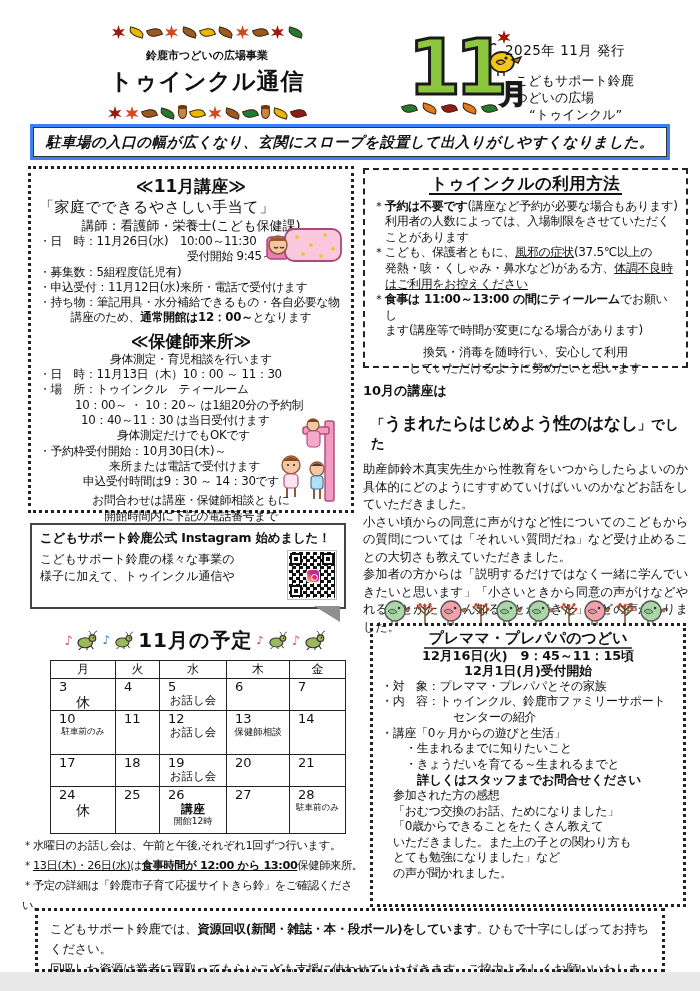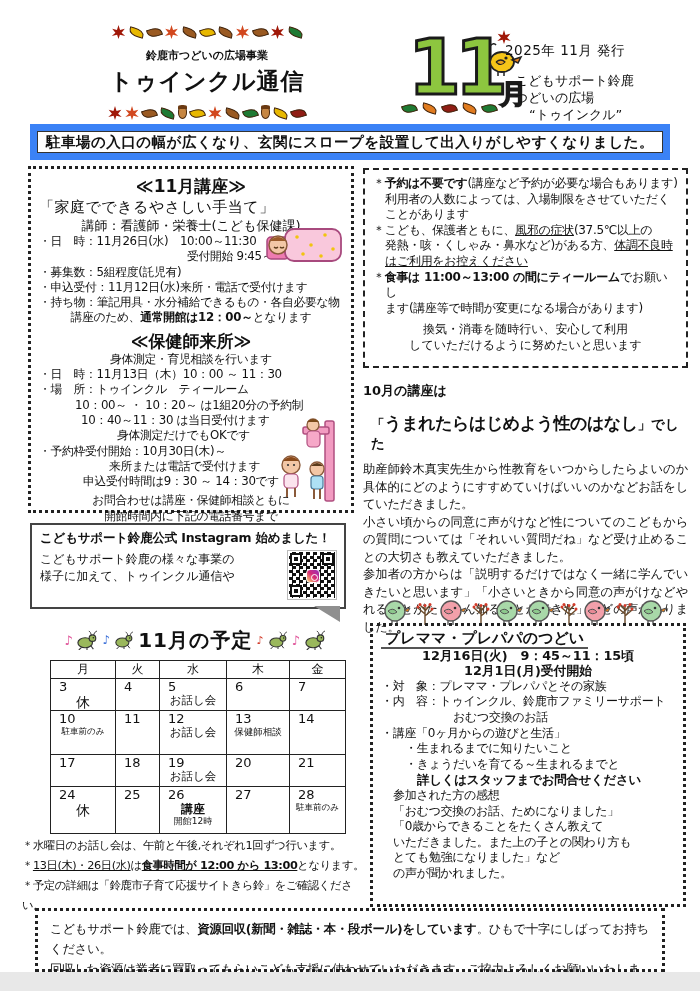--- a/index.html
+++ b/index.html
@@ -25,21 +25,21 @@
   .mast-title { text-align:center; font-size:23px; font-weight:bold; letter-spacing:1px; margin-top:3px; }
   .bignum { left:408px; top:30px; font-size:76px; line-height:76px; font-weight:bold; color:#8dc63f;
     -webkit-text-stroke:3px #1a1a1a; letter-spacing:-6px; }
   .month-kanji { left:500px; top:76px; font-size:27px; font-weight:bold; color:#f7941d; -webkit-text-stroke:1.5px #1a1a1a; }
   .under-leaves { left:402px; top:104px; display:flex; gap:5px; }
   .issue-line { left:505px; top:42px; width:180px; font-size:13.5px; letter-spacing:.5px; }
   .org-block { left:515px; top:72px; width:180px; font-size:13px; line-height:17px; }
   .org3 { padding-left:14px; }
 
   
-  .banner-outer { left:30px; top:124px; width:640px; height:36px; border:7px solid #3b82f6; padding:0; }
+  .banner-outer { left:30px; top:124px; width:640px; height:36px; border:3px solid #3b82f6; padding:0;font-style:italic; }
   .banner-inner { border:1px solid #333; width:100%; height:100%; display:flex; align-items:center; justify-content:center;
     font-size:14.5px; font-weight:bold; letter-spacing:.5px; }
 
   
   .lecture-box { left:28px; top:166px; width:326px; height:347px; border:3px dotted #222; padding:6px 8px; font-size:11.8px; line-height:15.3px; }
   .lec-heading { text-align:center; font-size:17px; font-weight:bold; line-height:22px; }
   .lec-title { text-align:left; font-size:15px; line-height:20px; letter-spacing:.5px; }
   .lec-instr { text-align:center; font-size:13px; line-height:17px; }
   .lec-line { letter-spacing:-.3px; }
   .indent150 { margin-left:148px; }
@@ -96,21 +96,21 @@
   .oct-intro { font-size:13px; font-weight:bold; }
   .oct-title { font-size:13.5px; font-weight:bold; padding-left:8px; margin-top:12px; }
   .oct-title .big { font-size:17px; letter-spacing:-.5px; }
   .oct-body { margin-top:8px; font-size:12.3px; line-height:17.5px; letter-spacing:-.3px; text-align:justify; }
 
   
   .birds-row { left:358px; top:592px; width:334px; height:34px; display:flex; align-items:flex-end; justify-content:center; gap:2px; }
 
   
   .premama-box { left:370px; top:623px; width:316px; height:284px; border:3px dotted #222; padding:5px 8px; font-size:12px; line-height:15.6px; }
-  .pm-title { text-align:left; }
+  .pm-title { text-align:center; }
   .pm-title span { font-size:15px; font-weight:bold; border-bottom:2px solid #555; padding:0 4px; }
   .pm-date { text-align:center; font-weight:bold; font-size:12.8px; }
   .pm-l { letter-spacing:-.3px; }
   .pm-ind72 { margin-left:72px; } .pm-ind24 { margin-left:24px; } .pm-ind36 { margin-left:36px; } .pm-ind12 { margin-left:12px; }
   .pm-bold-c { font-weight:bold; margin-left:36px; font-size:12.5px; }
 
   
   .bottom-box { left:35px; top:908px; width:630px; height:64px; border:3px dotted #222; padding:8px 12px; font-size:12.3px; line-height:20px; letter-spacing:-.2px; }
 
   svg { display:block; }
@@ -384,25 +384,26 @@
       <td>
             <div class="day">28</div>
             <div class="note n-sm">駐車前のみ</div>
           </td>
     </tr>
   </tbody>
     </table>
 
   <div class="abs footnotes">
     <div>＊水曜日のお話し会は、午前と午後,それぞれ1回ずつ行います。</div>
-    <div><span>＊</span><span class="seg-u">13日(木)・26日(水)</span><span>は</span><span class="seg-b seg-u">食事時間が 12:00 から 13:00</span><span>となります。</span></div>
+    <div><span>＊</span><span class="seg-u">13日(木)・26日(水)</span><span>は</span><span class="seg-b seg-u">食事時間が 12:00 から 13:00</span><span>保健師来所。</span></div>
     <div>＊予定の詳細は「鈴鹿市子育て応援サイトきら鈴」をご確認ください。</div>
   </div>
 
   <div class="abs usage-box">
+    <div class="usage-title"><span>トゥインクルの利用方法</span></div>
     <div class="usage-item"><span>＊</span><span class="seg-b">予約は不要です</span><span>(講座など予約が必要な場合もあります)
 利用者の人数によっては、入場制限をさせていただく
 ことがあります</span></div>
     <div class="usage-item"><span>＊こども、保護者ともに、</span><span class="seg-u">風邪の症状</span><span>(37.5℃以上の
 発熱・咳・くしゃみ・鼻水など)がある方、</span><span class="seg-u">体調不良時</span><span>
 </span><span class="seg-u">はご利用をお控えください</span></div>
     <div class="usage-item"><span>＊</span><span class="seg-b">食事は 11:00～13:00 の間にティールーム</span><span>でお願いし
 ます(講座等で時間が変更になる場合があります)</span></div>
     <div class="usage-note">換気・消毒を随時行い、安心して利用
 していただけるように努めたいと思います</div>
@@ -502,21 +503,21 @@
         <line x1="15" y1="23" x2="15" y2="27" stroke="#555" stroke-width="1.4"></line>
       </svg>
   </div>
 
   <div class="abs premama-box">
     <div class="pm-title"><span>プレママ・プレパパのつどい</span></div>
     <div class="pm-date">12月16日(火)　9：45～11：15頃</div>
     <div class="pm-date">12月1日(月)受付開始</div>
     <div class="pm-l">・対　象：プレママ・プレパパとその家族</div>
     <div class="pm-l">・内　容：トゥインクル、鈴鹿市ファミリーサポート</div>
-    <div class="pm-l pm-ind72">おむつ交換のお話</div>
+    <div class="pm-l pm-ind72">センターの紹介</div>
     <div class="pm-l">・講座「0ヶ月からの遊びと生活」</div>
     <div class="pm-l pm-ind24">・生まれるまでに知りたいこと</div>
     <div class="pm-l pm-ind24">・きょうだいを育てる～生まれるまでと</div>
     <div class="pm-l pm-bold-c">詳しくはスタッフまでお問合せください</div>
     <div class="pm-l pm-ind12">参加された方の感想</div>
     <div class="pm-l pm-ind12">「おむつ交換のお話、ためになりました」</div>
     <div class="pm-l pm-ind12">「0歳からできることをたくさん教えて</div>
     <div class="pm-l pm-ind12">いただきました。また上の子との関わり方も</div>
     <div class="pm-l pm-ind12">とても勉強になりました」など</div>
     <div class="pm-l pm-ind12">の声が聞かれました。</div>

